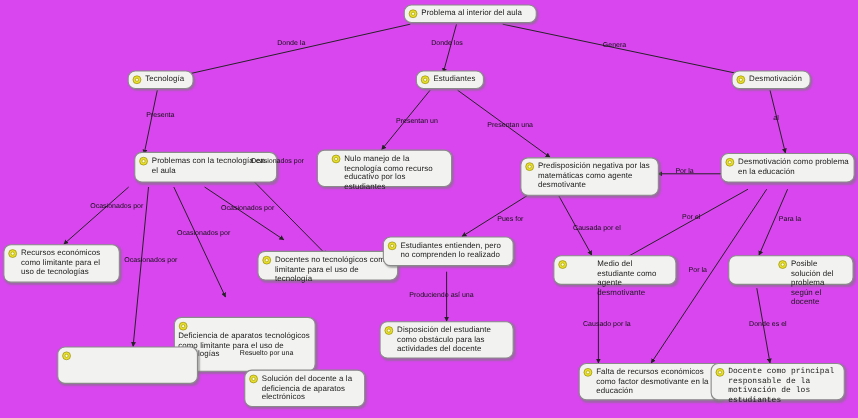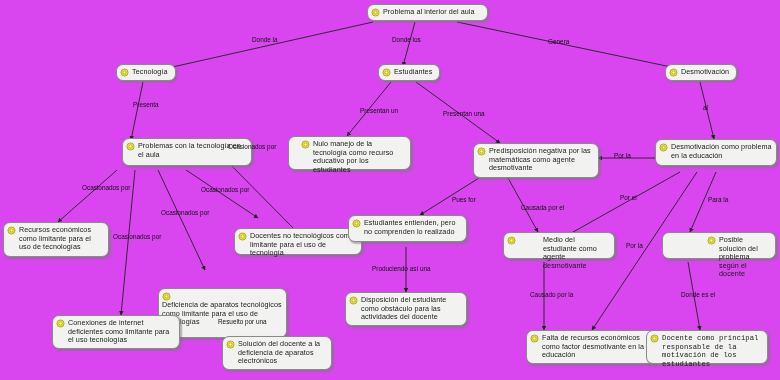--- a/index.html
+++ b/index.html
@@ -230,21 +230,20 @@
       <circle cx="10" cy="10" r="3.2" fill="#fdfbd0" stroke="#8a7f00" stroke-width="1"></circle>
     </svg>
     <span class="label">Disposición del estudiante como obstáculo para las actividades del docente</span>
   </div>
 
   <div class="node" style="left:52px; top:315px; width:128px; height:34px;">
     <svg class="glyph" viewBox="0 0 20 20">
       <circle cx="10" cy="10" r="8" fill="#e8e02a" stroke="#8a7f00" stroke-width="1.2"></circle>
       <circle cx="10" cy="10" r="3.2" fill="#fdfbd0" stroke="#8a7f00" stroke-width="1"></circle>
     </svg>
-    <span class="label">Conexiones de internet deficientes como limitante para el uso tecnologías</span>
   </div>
 
   <div class="node" style="left:222px; top:336px; width:110px; height:34px;">
     <svg class="glyph" viewBox="0 0 20 20">
       <circle cx="10" cy="10" r="8" fill="#e8e02a" stroke="#8a7f00" stroke-width="1.2"></circle>
       <circle cx="10" cy="10" r="3.2" fill="#fdfbd0" stroke="#8a7f00" stroke-width="1"></circle>
     </svg>
     <span class="label">Solución del docente a la deficiencia de aparatos electrónicos</span>
   </div>
 

